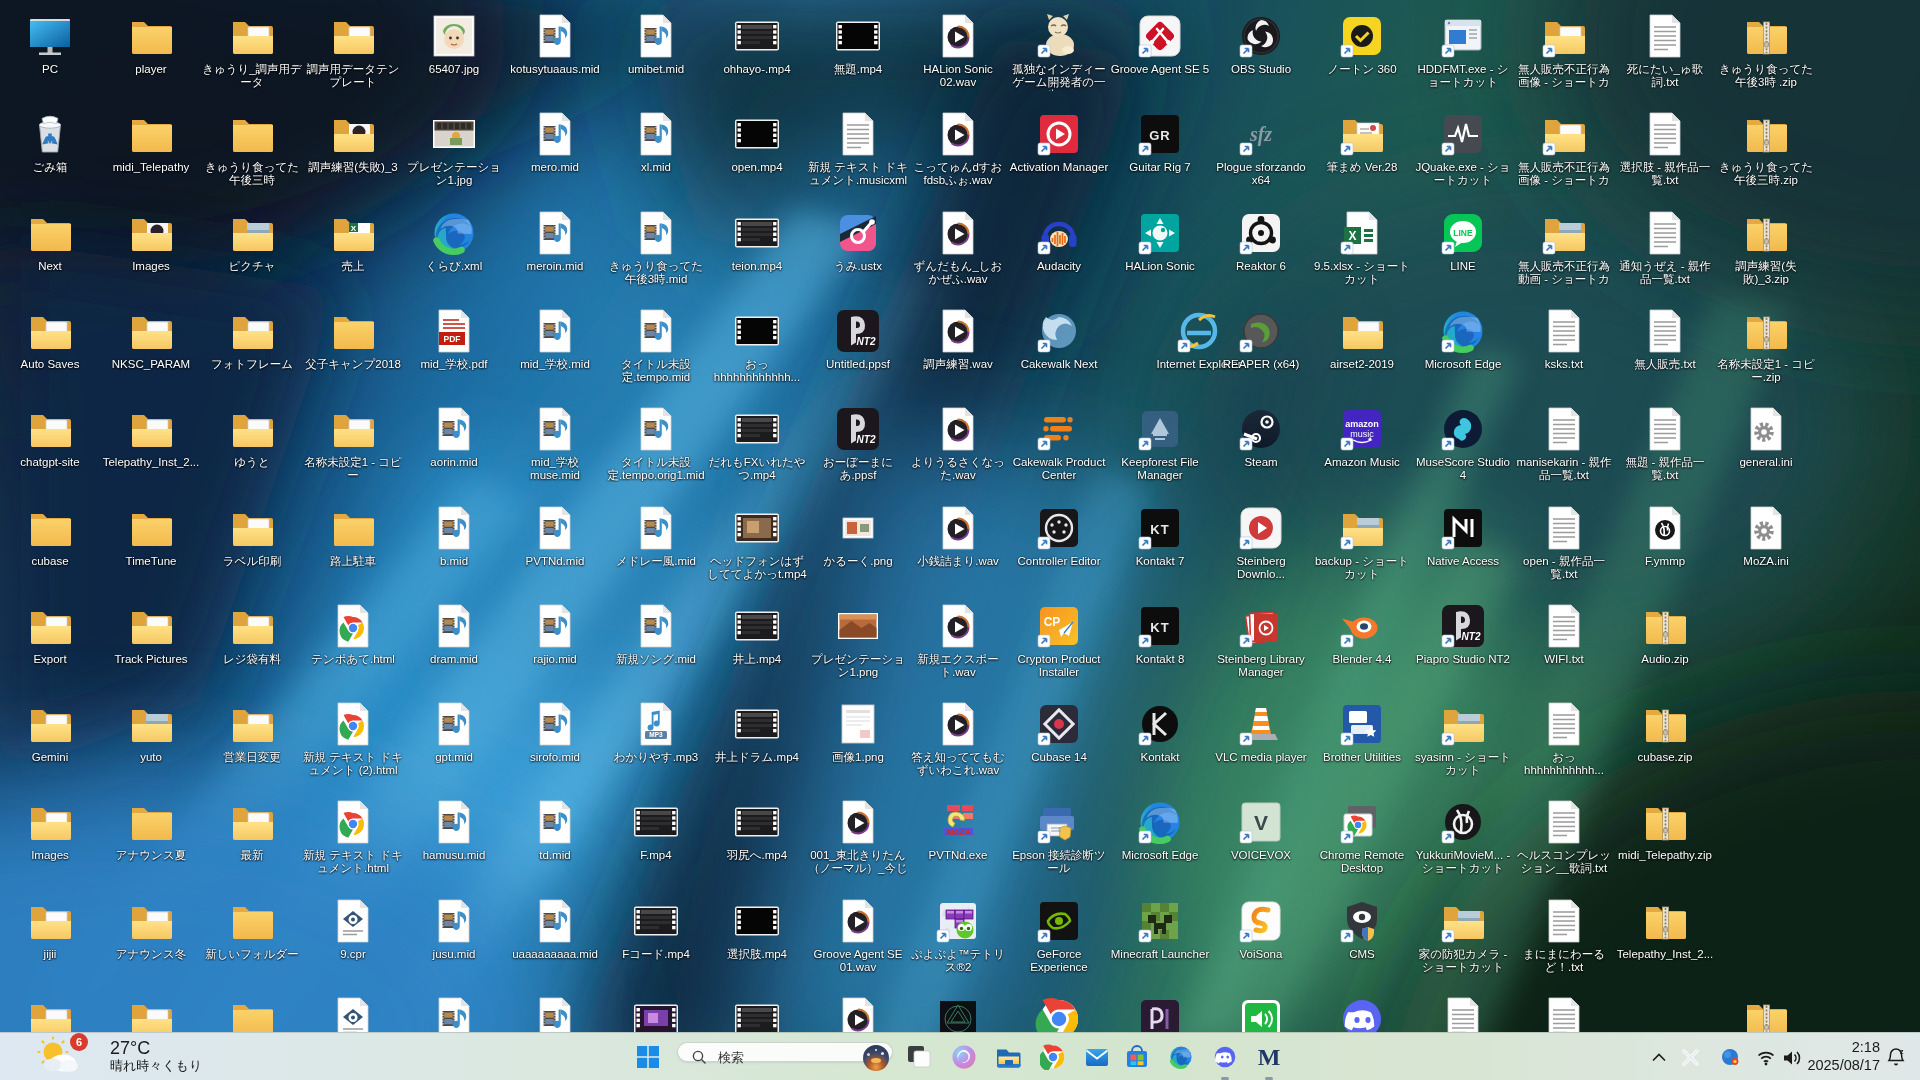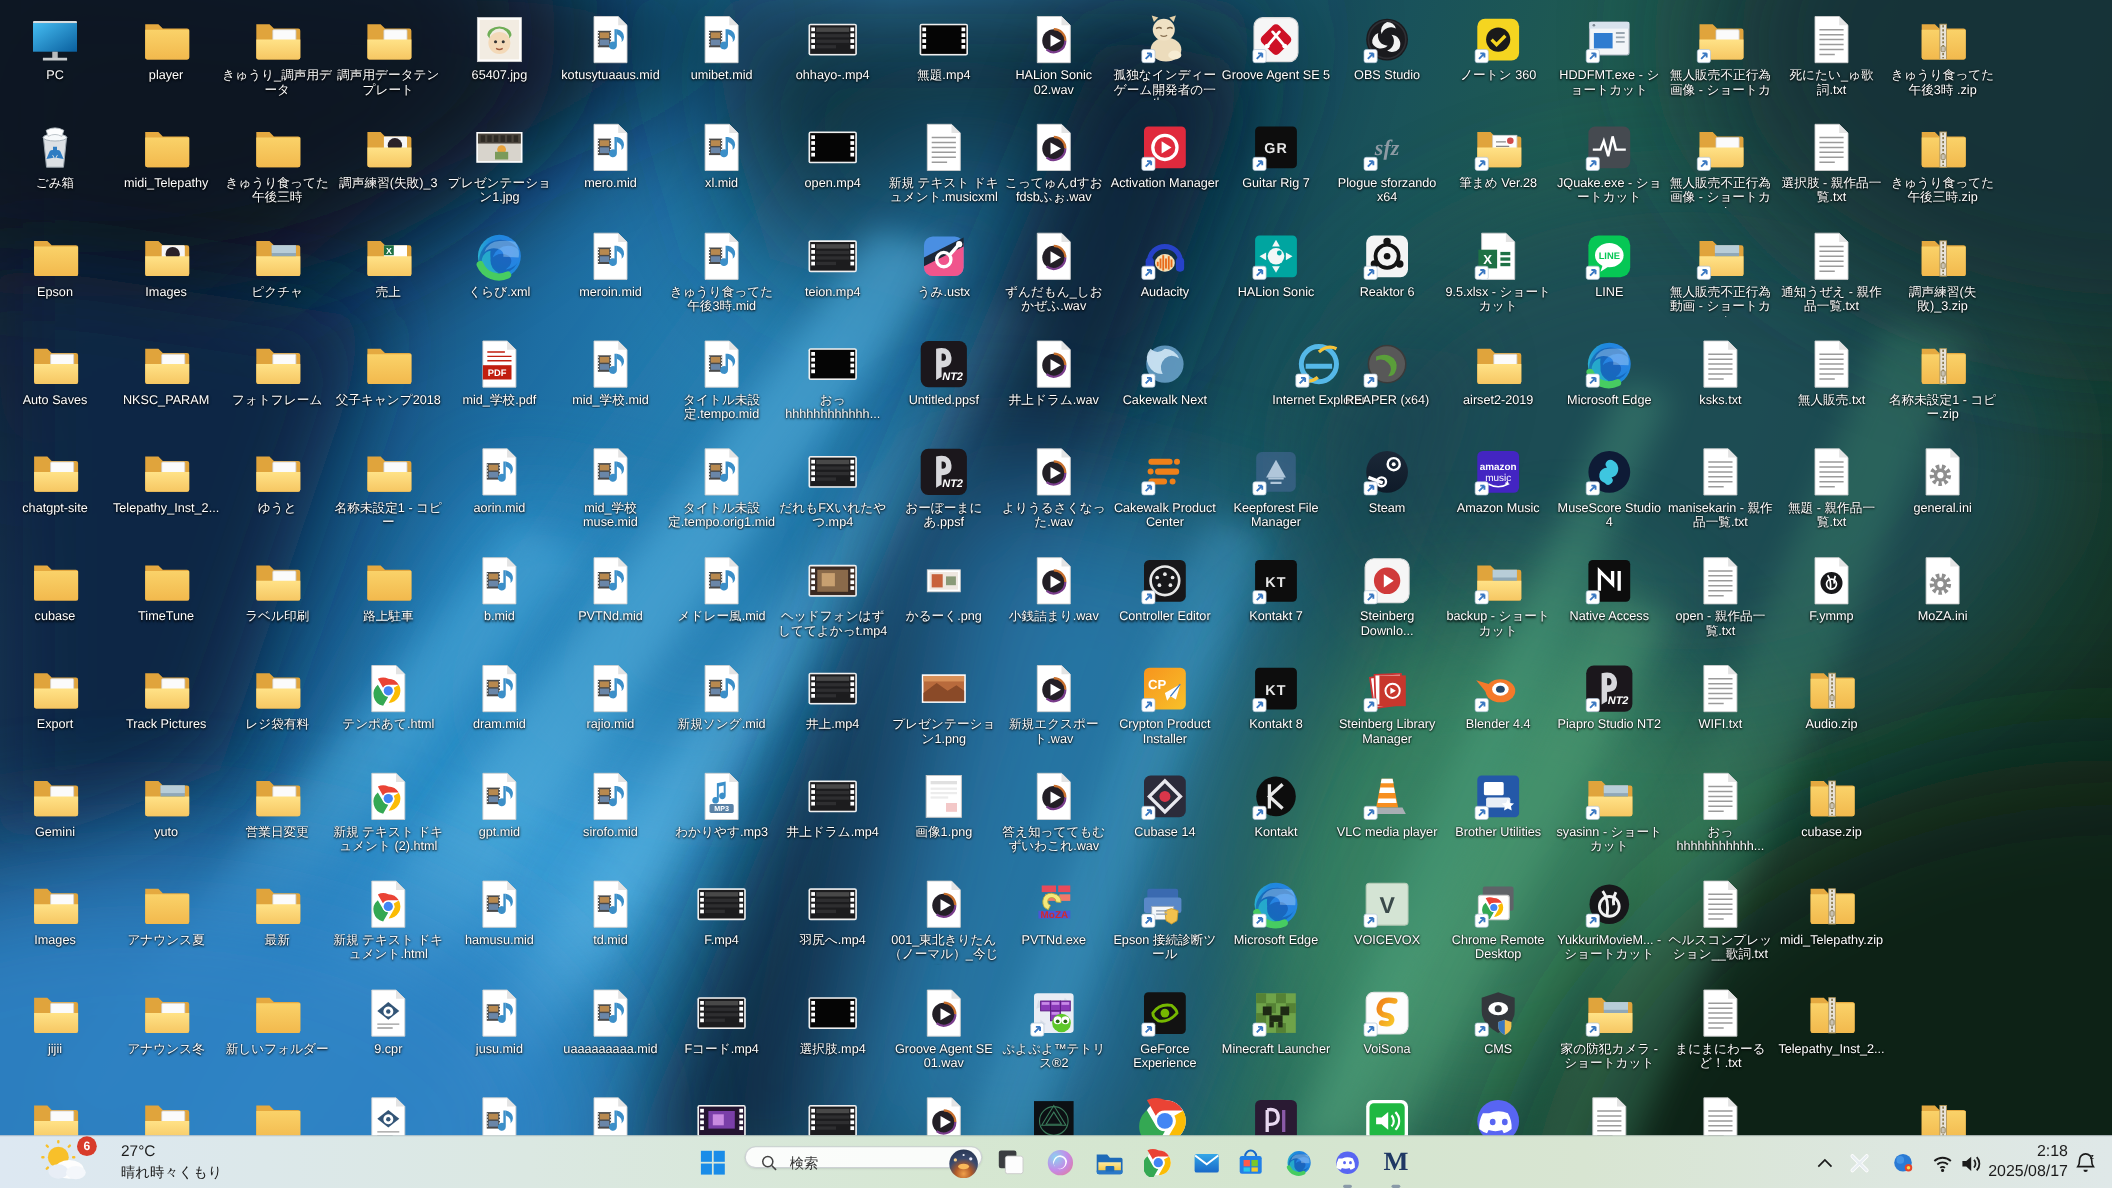--- a/index.html
+++ b/index.html
@@ -359,21 +359,21 @@
 <path d="M24 22 l4.3 7.4 h-2.5 v3.2 h-3.6 v-3.2 h-2.5 z" fill="#2e7cc2" transform="rotate(180 24 28)"></path>
 <path d="M19.2 27.5 l-3 7 6.5 -1.2 -1.2 -2.2 2.6 -1.8 -1.8 -3 z" fill="#2e7cc2"></path>
 <path d="M28.8 27.5 l3 7 -6.5 -1.2 1.2 -2.2 -2.6 -1.8 1.8 -3 z" fill="#2e7cc2"></path>
     </svg>
     <div class="l">ごみ箱</div>
   </div>
 <div class="c" style="left:0px;top:209px">
     <svg class="i" width="48" height="48" viewBox="0 0 48 48">
       <use href="#f"></use>
     </svg>
-    <div class="l">Epson</div>
+    <div class="l">Next</div>
   </div>
 <div class="c" style="left:0px;top:307px">
     <svg class="i" width="48" height="48" viewBox="0 0 48 48">
       <use href="#fd"></use>
     </svg>
     <div class="l">Auto Saves</div>
   </div>
 <div class="c" style="left:0px;top:405px">
     <svg class="i" width="48" height="48" viewBox="0 0 48 48">
       <use href="#fd"></use>
@@ -959,21 +959,21 @@
 <div class="c" style="left:908px;top:209px">
     <svg class="i" width="48" height="48" viewBox="0 0 48 48">
       <use href="#wav"></use>
     </svg>
     <div class="l">ずんだもん_しおかぜふ.wav</div>
   </div>
 <div class="c" style="left:908px;top:307px">
     <svg class="i" width="48" height="48" viewBox="0 0 48 48">
       <use href="#wav"></use>
     </svg>
-    <div class="l">井上ドラム.wav</div>
+    <div class="l">調声練習.wav</div>
   </div>
 <div class="c" style="left:908px;top:405px">
     <svg class="i" width="48" height="48" viewBox="0 0 48 48">
       <use href="#wav"></use>
     </svg>
     <div class="l">よりうるさくなった.wav</div>
   </div>
 <div class="c" style="left:908px;top:504px">
     <svg class="i" width="48" height="48" viewBox="0 0 48 48">
       <use href="#wav"></use>
@@ -1763,21 +1763,21 @@
 <svg width="46" height="42" viewBox="0 0 46 42" style="position:absolute;left:26px;top:3px">
 <circle cx="17" cy="16" r="9.5" fill="#f8c02a"></circle>
 <g stroke="#f8c02a" stroke-width="2.2" stroke-linecap="round">
           <path d="M17 2.5 v-1 M17 30 v1 M3.5 16 h-1 M30.5 16 h1 M7.5 6.5 l-1 -1 M26.5 6.5 l1 -1 M7.5 25.5 l-1 1 M26.5 25.5 l1 1"></path>
         </g>
 <ellipse cx="27" cy="27" rx="13" ry="8.5" fill="#fdfdfd"></ellipse>
 <ellipse cx="17" cy="29" rx="9" ry="6.5" fill="#e8eef6"></ellipse>
 <ellipse cx="33" cy="30" rx="9" ry="6" fill="#f4f7fb"></ellipse>
 </svg>
 <div style="position:absolute;left:60px;top:0;width:18px;height:18px;border-radius:50%;background:#d83b2a;color:#fff;font-size:11px;font-weight:bold;text-align:center;line-height:18px">6</div>
-<div style="position:absolute;left:100px;top:5px;font-size:14px;color:#1b1b1b">27°C</div>
+<div style="position:absolute;left:100px;top:5px;font-size:18px;color:#1b1b1b">27°C</div>
 <div style="position:absolute;left:100px;top:24px;font-size:13px;color:#1b1b1b">晴れ時々くもり</div>
 </div>
 <svg width="22" height="22" viewBox="0 0 22 22" style="position:absolute;left:637px;top:13px">
 <rect x="0" y="0" width="10.2" height="10.2" fill="#1a8ce8"></rect>
       <rect x="11.8" y="0" width="10.2" height="10.2" fill="#1a8ce8"></rect>
 <rect x="0" y="11.8" width="10.2" height="10.2" fill="#1a8ce8"></rect>
       <rect x="11.8" y="11.8" width="10.2" height="10.2" fill="#1a8ce8"></rect>
 </svg>
 <div style="position:absolute;left:677px;top:9px;width:216px;height:20px;border-radius:15px;background:rgba(255,255,255,0.88);border:1px solid rgba(120,130,140,0.35);box-shadow:0 1px 2px rgba(0,0,0,0.08)">
 <svg width="15" height="15" viewBox="0 0 15 15" style="position:absolute;left:14px;top:7px">

